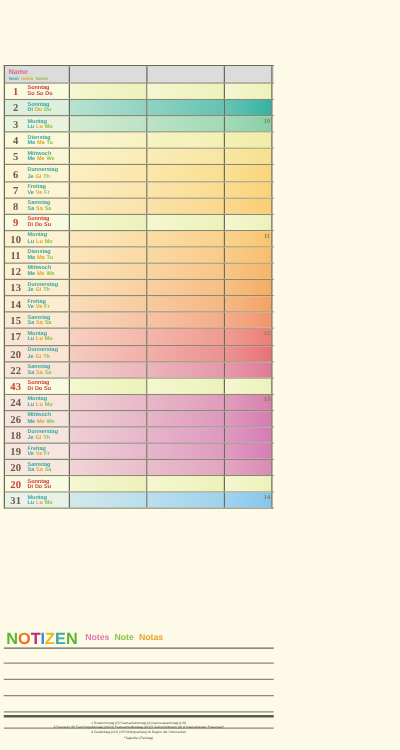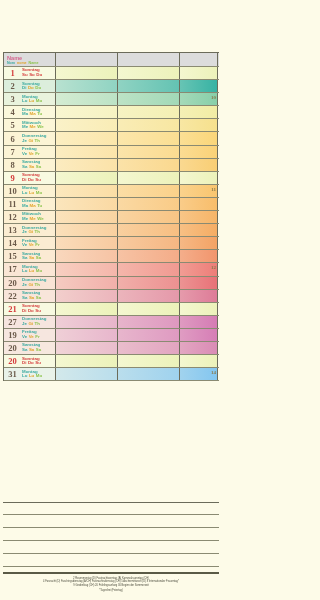--- a/index.html
+++ b/index.html
@@ -314,33 +314,58 @@
           <span class="dn1" style="color: rgb(58, 169, 160);">Samstag</span>
           <span class="dn2"><i style="margin-right: 1.5px; color: rgb(58, 169, 160);">Sa</i><i style="margin-right: 1.5px; color: rgb(224, 163, 42);">Sa</i><i style="margin-right: 1.5px; color: rgb(139, 195, 74);">Sa</i></span>
         </div>
       </div>
       <div class="cell c-a" style="background: linear-gradient(90deg, rgba(221, 121, 150, 0.34), rgba(221, 121, 150, 0.54));"></div>
       <div class="cell c-b" style="background: linear-gradient(90deg, rgba(221, 121, 150, 0.54), rgba(221, 121, 150, 0.76));"></div>
       <div class="cell c-c" style="background: linear-gradient(90deg, rgba(221, 121, 150, 0.74), rgba(221, 121, 150, 0.98));"></div>
     </div>
     <div class="row">
       <div class="cell c-day" style="background: rgb(248, 250, 225);">
-        <div class="daynum" style="color: rgb(212, 58, 58);">21</div>
+        <div class="daynum" style="color: rgb(212, 58, 58);">43</div>
         <div class="daynames">
           <span class="dn1" style="color: rgb(212, 58, 58);">Sonntag</span>
           <span class="dn2"><i style="margin-right: 1.5px; color: rgb(212, 58, 58);">Di</i><i style="margin-right: 1.5px; color: rgb(212, 58, 58);">Do</i><i style="margin-right: 1.5px; color: rgb(212, 58, 58);">Su</i></span>
         </div>
       </div>
       <div class="cell c-a" style="background: linear-gradient(90deg, rgb(244, 247, 208), rgb(236, 242, 186));"></div>
       <div class="cell c-b" style="background: linear-gradient(90deg, rgb(244, 247, 208), rgb(236, 242, 186));"></div>
       <div class="cell c-c" style="background: linear-gradient(90deg, rgb(244, 247, 208), rgb(236, 242, 186));"></div>
     </div>
     <div class="row">
+      <div class="cell c-day" style="background: rgba(214, 126, 172, 0.16);">
+        <div class="daynum" style="color: rgb(107, 90, 74);">24</div>
+        <div class="daynames">
+          <span class="dn1" style="color: rgb(58, 169, 160);">Montag</span>
+          <span class="dn2"><i style="margin-right: 1.5px; color: rgb(58, 169, 160);">Lu</i><i style="margin-right: 1.5px; color: rgb(224, 163, 42);">Lu</i><i style="margin-right: 1.5px; color: rgb(139, 195, 74);">Mo</i></span>
+        </div>
+      </div>
+      <div class="cell c-a" style="background: linear-gradient(90deg, rgba(214, 126, 172, 0.34), rgba(214, 126, 172, 0.54));"></div>
+      <div class="cell c-b" style="background: linear-gradient(90deg, rgba(214, 126, 172, 0.54), rgba(214, 126, 172, 0.76));"></div>
+      <div class="cell c-c" style="background: linear-gradient(90deg, rgba(214, 126, 172, 0.74), rgba(214, 126, 172, 0.98));"></div>
+      <div class="wk">13</div>
+    </div>
+    <div class="row">
+      <div class="cell c-day" style="background: rgba(212, 121, 177, 0.16);">
+        <div class="daynum" style="color: rgb(107, 90, 74);">26</div>
+        <div class="daynames">
+          <span class="dn1" style="color: rgb(58, 169, 160);">Mittwoch</span>
+          <span class="dn2"><i style="margin-right: 1.5px; color: rgb(58, 169, 160);">Me</i><i style="margin-right: 1.5px; color: rgb(224, 163, 42);">Me</i><i style="margin-right: 1.5px; color: rgb(139, 195, 74);">We</i></span>
+        </div>
+      </div>
+      <div class="cell c-a" style="background: linear-gradient(90deg, rgba(212, 121, 177, 0.34), rgba(212, 121, 177, 0.54));"></div>
+      <div class="cell c-b" style="background: linear-gradient(90deg, rgba(212, 121, 177, 0.54), rgba(212, 121, 177, 0.76));"></div>
+      <div class="cell c-c" style="background: linear-gradient(90deg, rgba(212, 121, 177, 0.74), rgba(212, 121, 177, 0.98));"></div>
+    </div>
+    <div class="row">
       <div class="cell c-day" style="background: rgba(212, 121, 179, 0.16);">
-        <div class="daynum" style="color: rgb(107, 90, 74);">27</div>
+        <div class="daynum" style="color: rgb(107, 90, 74);">18</div>
         <div class="daynames">
           <span class="dn1" style="color: rgb(58, 169, 160);">Donnerstag</span>
           <span class="dn2"><i style="margin-right: 1.5px; color: rgb(58, 169, 160);">Je</i><i style="margin-right: 1.5px; color: rgb(224, 163, 42);">Gi</i><i style="margin-right: 1.5px; color: rgb(139, 195, 74);">Th</i></span>
         </div>
       </div>
       <div class="cell c-a" style="background: linear-gradient(90deg, rgba(212, 121, 179, 0.34), rgba(212, 121, 179, 0.54));"></div>
       <div class="cell c-b" style="background: linear-gradient(90deg, rgba(212, 121, 179, 0.54), rgba(212, 121, 179, 0.76));"></div>
       <div class="cell c-c" style="background: linear-gradient(90deg, rgba(212, 121, 179, 0.74), rgba(212, 121, 179, 0.98));"></div>
     </div>
     <div class="row">
@@ -388,20 +413,24 @@
         </div>
       </div>
       <div class="cell c-a" style="background: linear-gradient(90deg, rgba(129, 197, 240, 0.34), rgba(129, 197, 240, 0.54));"></div>
       <div class="cell c-b" style="background: linear-gradient(90deg, rgba(129, 197, 240, 0.54), rgba(129, 197, 240, 0.76));"></div>
       <div class="cell c-c" style="background: linear-gradient(90deg, rgba(129, 197, 240, 0.74), rgba(129, 197, 240, 0.98));"></div>
       <div class="wk">14</div>
     </div>
   </div>
 
 <div class="notes">
+  <div class="notes-hd">
+    <span class="notizen" id="notizenTitle"><span style="color: rgb(92, 181, 49);">N</span><span style="color: rgb(232, 113, 30);">O</span><span style="color: rgb(192, 38, 140);">T</span><span style="color: rgb(47, 143, 216);">I</span><span style="color: rgb(232, 185, 30);">Z</span><span style="color: rgb(58, 169, 160);">E</span><span style="color: rgb(92, 181, 49);">N</span></span>
+    <span class="notes-sub" id="notesSub"><span style="color: rgb(224, 123, 176); margin-right: 4px;">Notes</span><span style="color: rgb(139, 195, 74); margin-right: 4px;">Note</span><span style="color: rgb(232, 163, 42); margin-right: 4px;">Notas</span></span>
+  </div>
   <div id="noteLines">
       <div class="nline first"></div>
       <div class="nline"></div>
       <div class="nline"></div>
       <div class="nline"></div>
       <div class="nline"></div>
     </div>
 </div>
 
 <div class="footer" id="footer">

